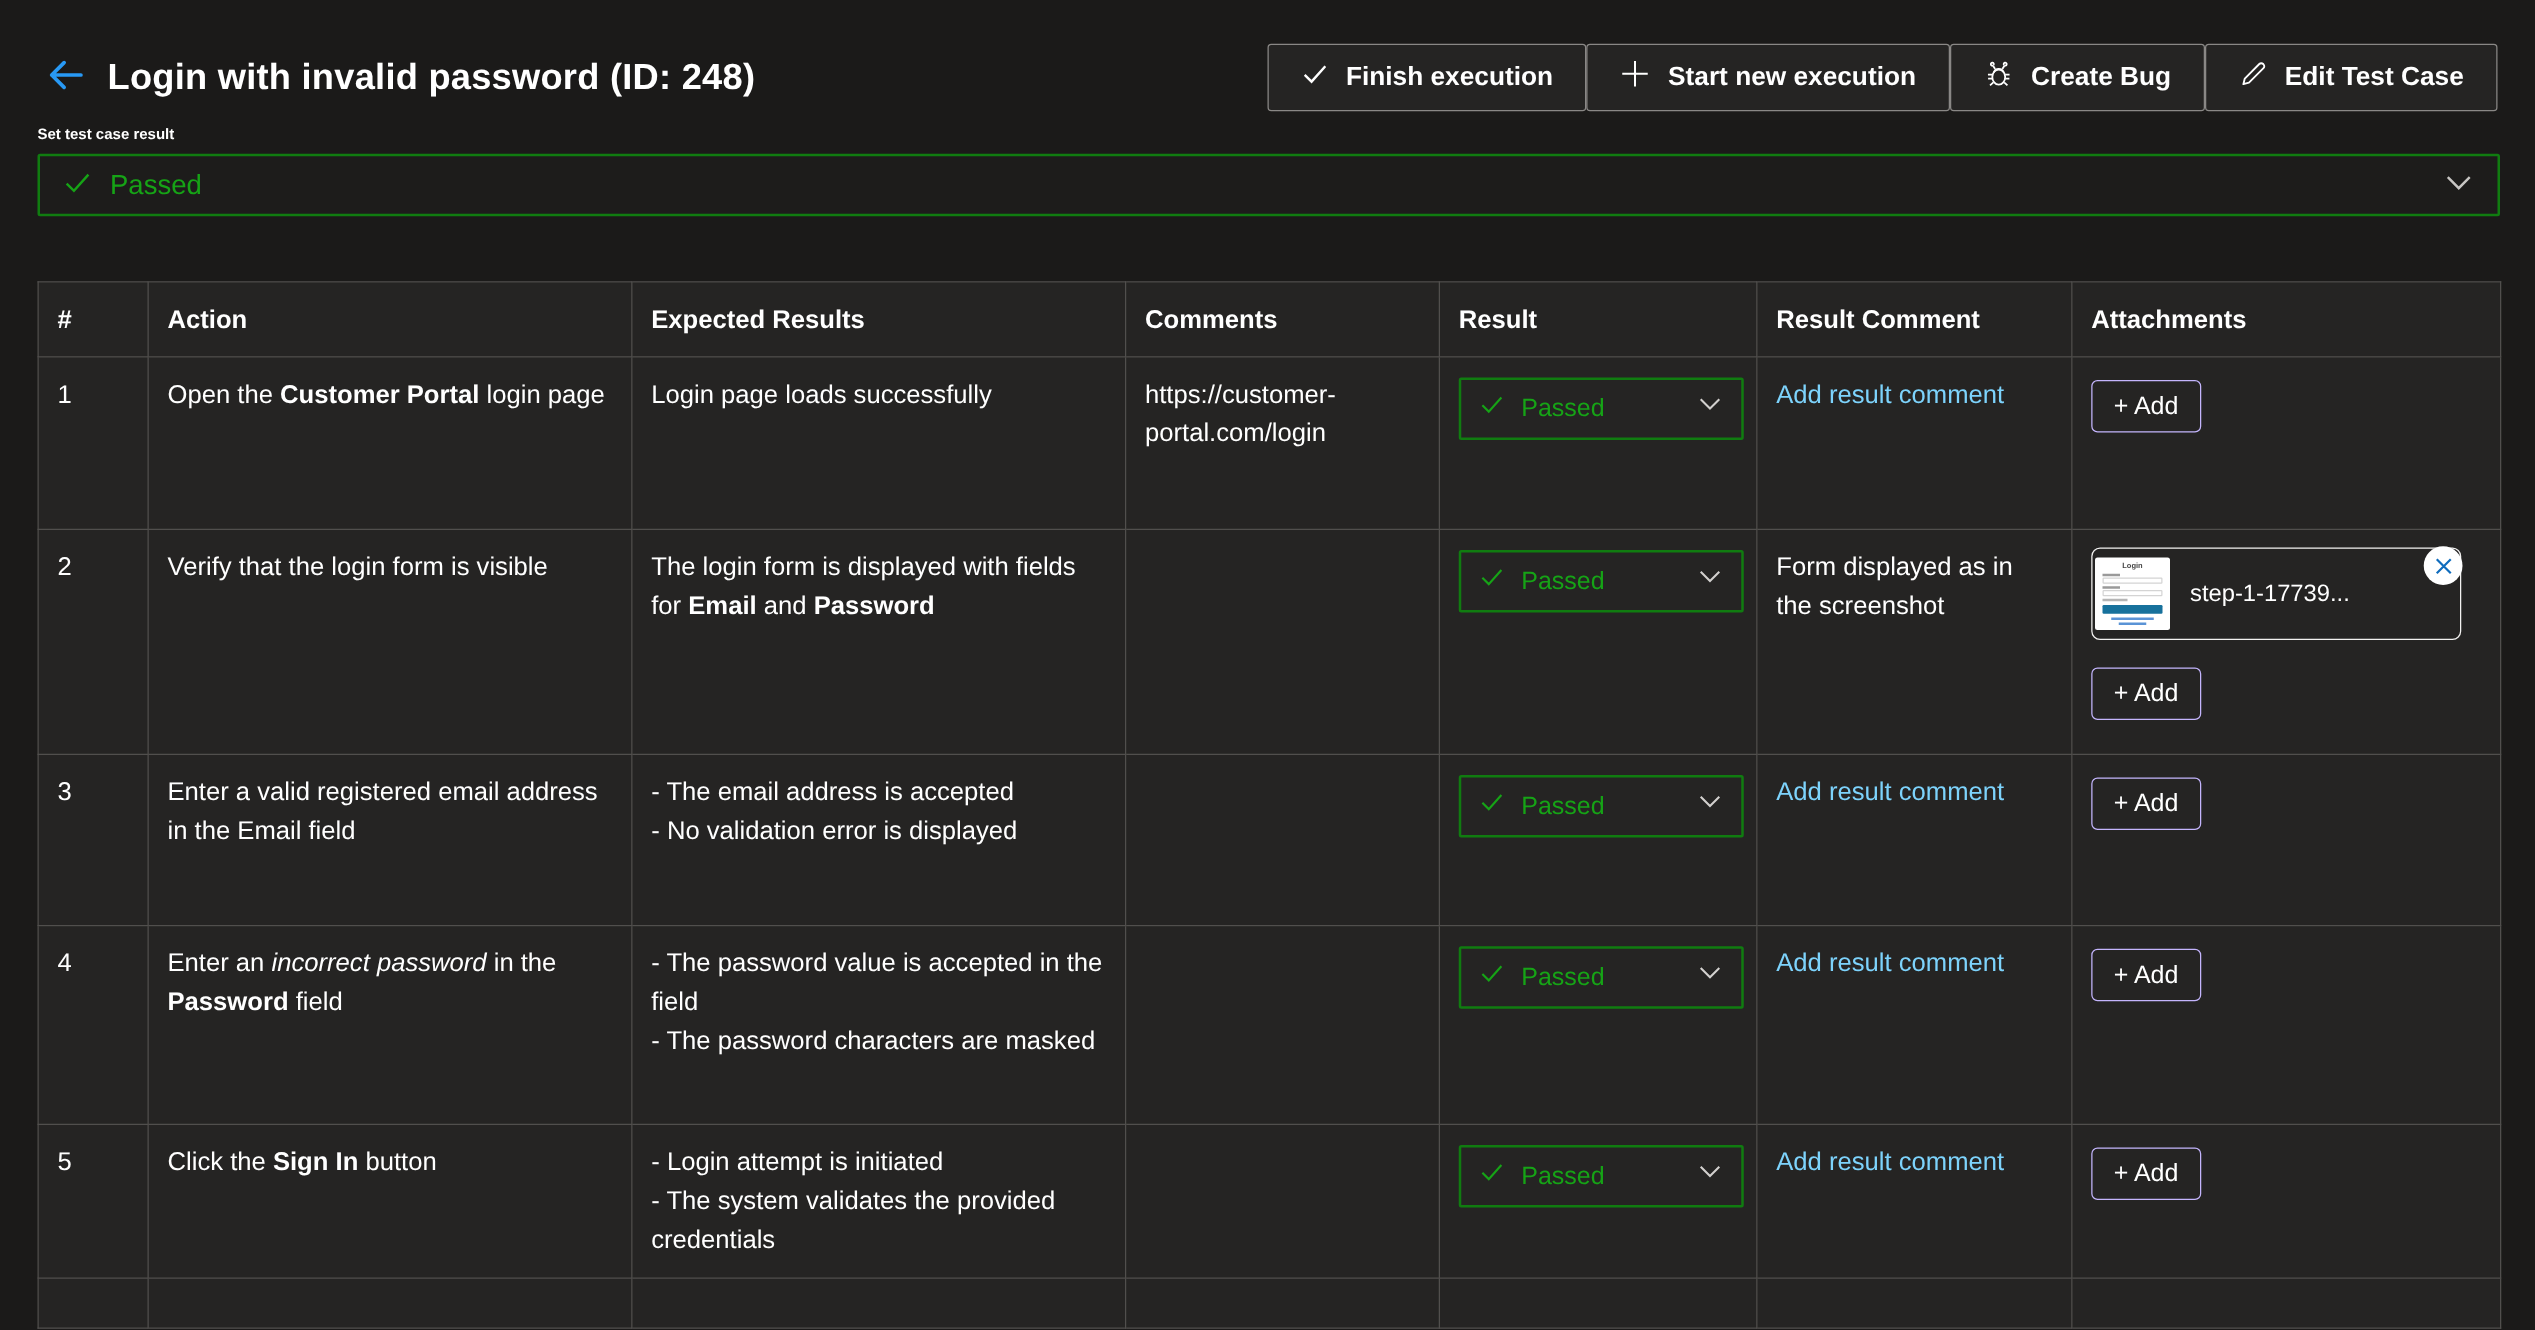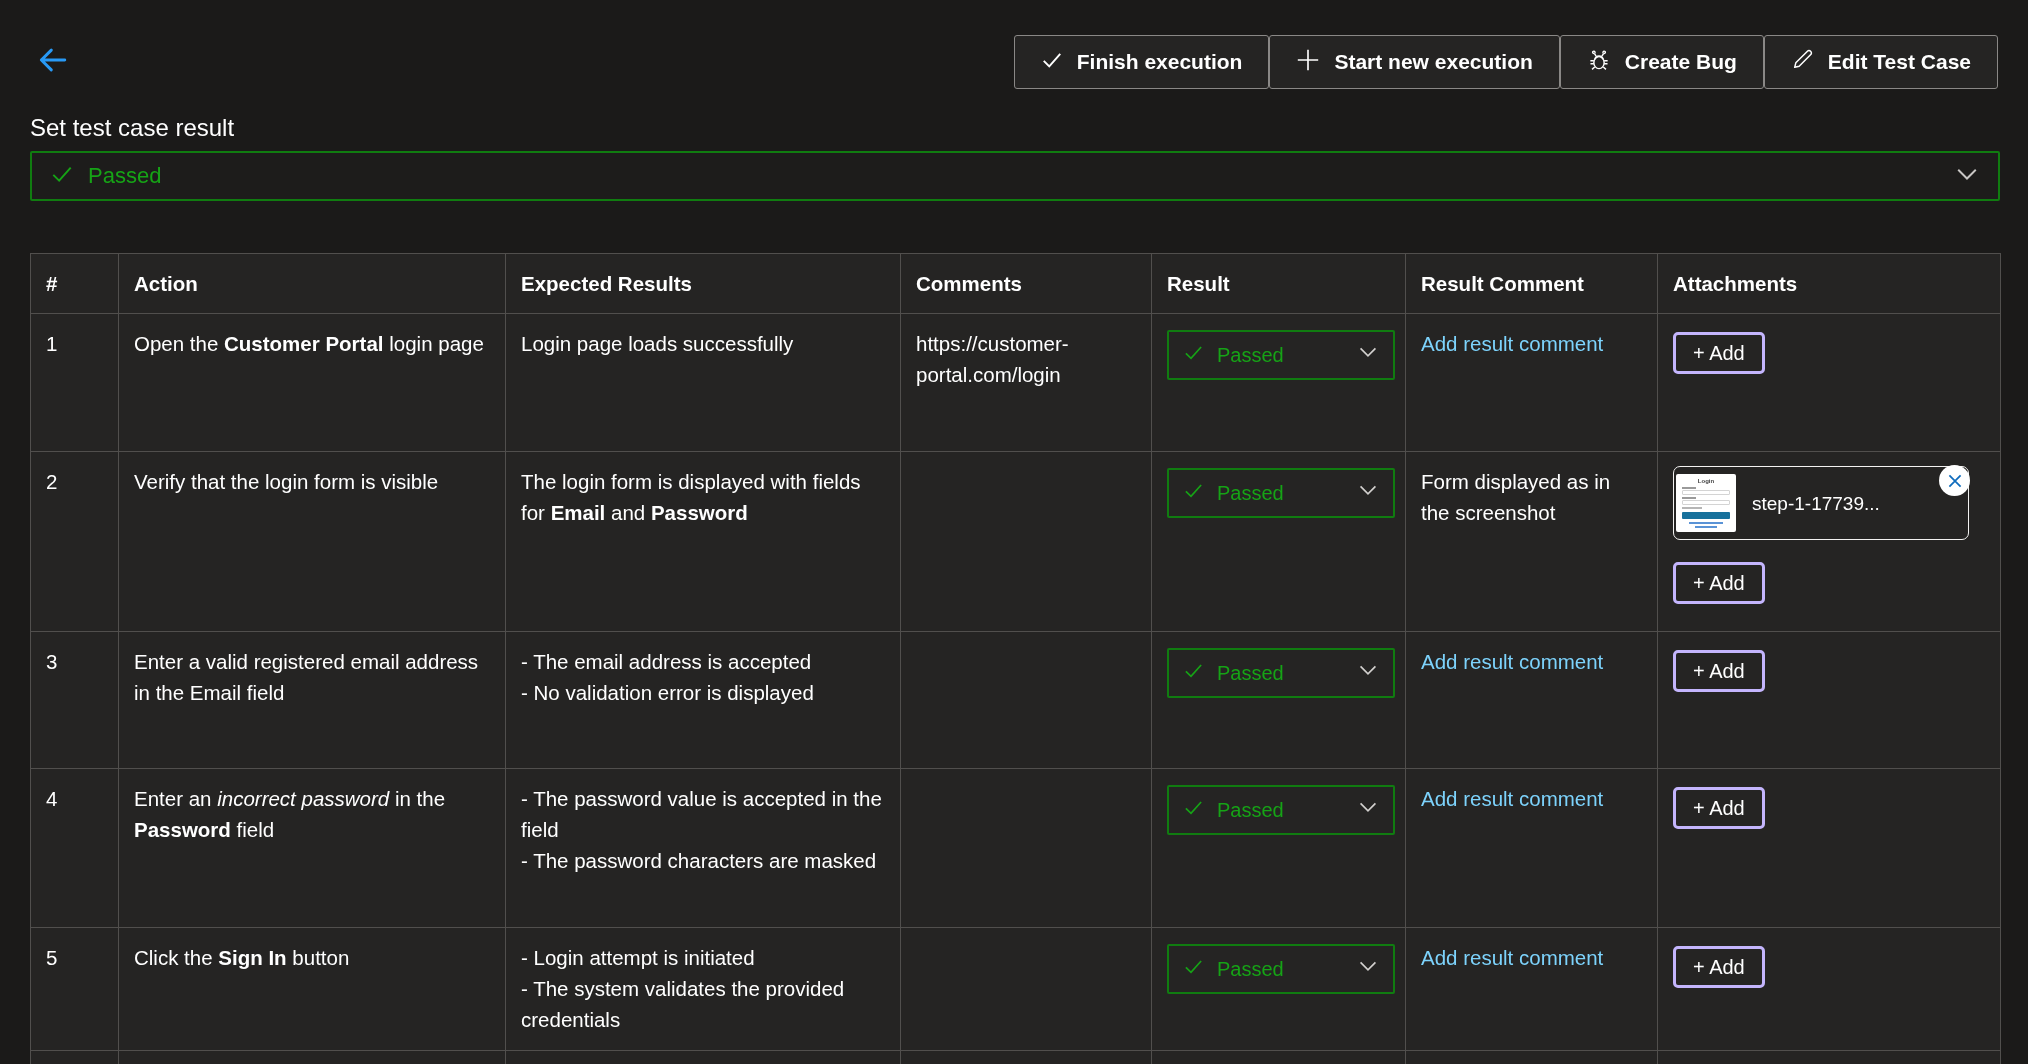--- a/index.html
+++ b/index.html
@@ -28,21 +28,21 @@
   .action-btn {
     height: 54px; display: flex; align-items: center; gap: 14px;
     padding: 0 26px; background: #252423;
     border: 1px solid #8a8886; border-radius: 3px;
     font-size: 21px; font-weight: 700; color: #ffffff; cursor: pointer;
     white-space: nowrap;
   }
   .action-btn svg { flex: 0 0 auto; }
 
   
-  .result-label { margin-top: 24px; font-size: 24px; font-weight: 400; }
+  .result-label { margin-top: 10px; font-size: 12px; font-weight: 700; }
   .result-dropdown {
     margin-top: 9px; height: 50px; width: 1970px;
     border: 2px solid #107c10; border-radius: 2px;
     display: flex; align-items: center; padding: 0 18px;
     cursor: pointer; background: #1d1c1b;
   }
   .result-dropdown .dd-value {
     font-size: 22px; color: #16a316; margin-left: 14px;
   }
   .result-dropdown .dd-chevron { margin-left: auto; }
@@ -77,21 +77,21 @@
   .cell-dd .dd-value { font-size: 20px; color: #16a316; margin-left: 13px; }
   .cell-dd .dd-chevron { margin-left: auto; }
 
   .rc-placeholder { color: #7dd3fc; cursor: text; }
   .rc-text { color: #ffffff; cursor: text; }
 
   
   .add-btn {
     display: inline-flex; align-items: center; margin-top: 4px;
     padding: 0 17px; height: 42px;
-    background: transparent; border: 3px solid #c4b5fd; border-radius: 5px;
+    background: transparent; border: 1px solid #c4b5fd; border-radius: 5px;
     color: #ffffff; font-size: 20px; font-weight: 400; cursor: pointer;
     font-family: "Liberation Sans", sans-serif;
   }
   .attach-chip {
     position: relative; width: 296px; height: 74px;
     border: 1px solid #f3f2f1; border-radius: 7px;
     display: flex; align-items: center; padding: 2px; cursor: pointer;
     margin-bottom: 18px;
   }
   .attach-chip .chip-label { font-size: 19px; margin-left: 16px; white-space: nowrap; }
@@ -119,20 +119,21 @@
 <div class="page">
 
   <div class="top-bar">
     <div class="back-btn">
       <span>
         <svg width="34" height="34" viewBox="0 0 24 24">
             <path d="M21 12H4.5M11.5 5l-7 7 7 7" stroke="#2899f5" stroke-width="2.1" fill="none" stroke-linecap="round" stroke-linejoin="round"></path>
           </svg>
       </span>
     </div>
+    <div class="page-title">Login with invalid password (ID: 248)</div>
 
     <div class="top-actions">
       <button class="action-btn">
         <span>
           <svg width="22" height="22" viewBox="0 0 16 16">
               <path d="M2 8.6 6 12.6 14 3.6" stroke="#ffffff" stroke-width="1.4" fill="none"></path>
             </svg>
         </span>
         <span>Finish execution</span>
       </button>

